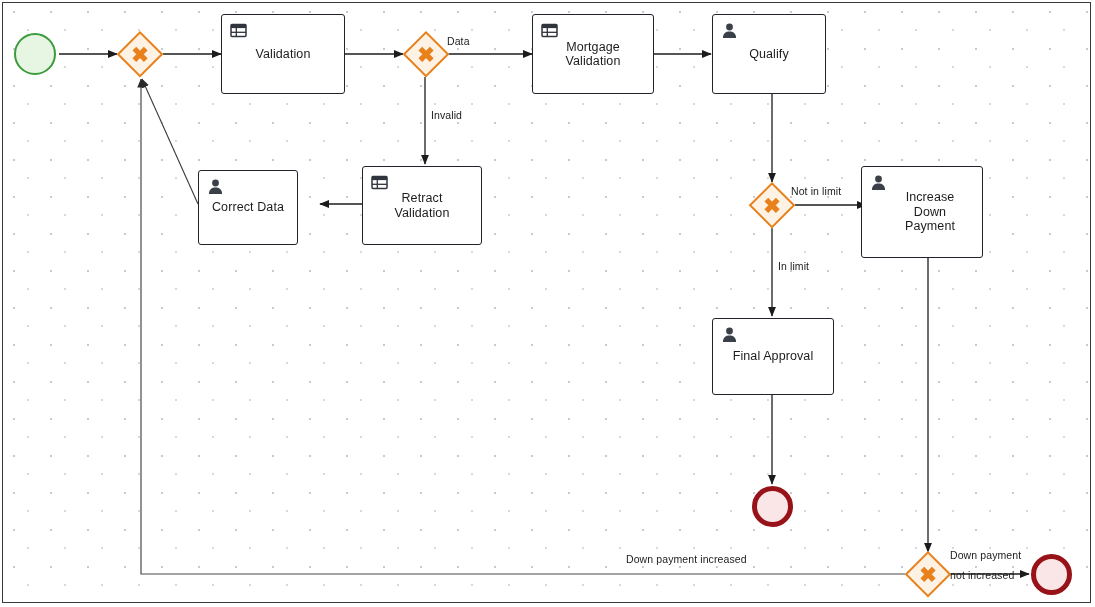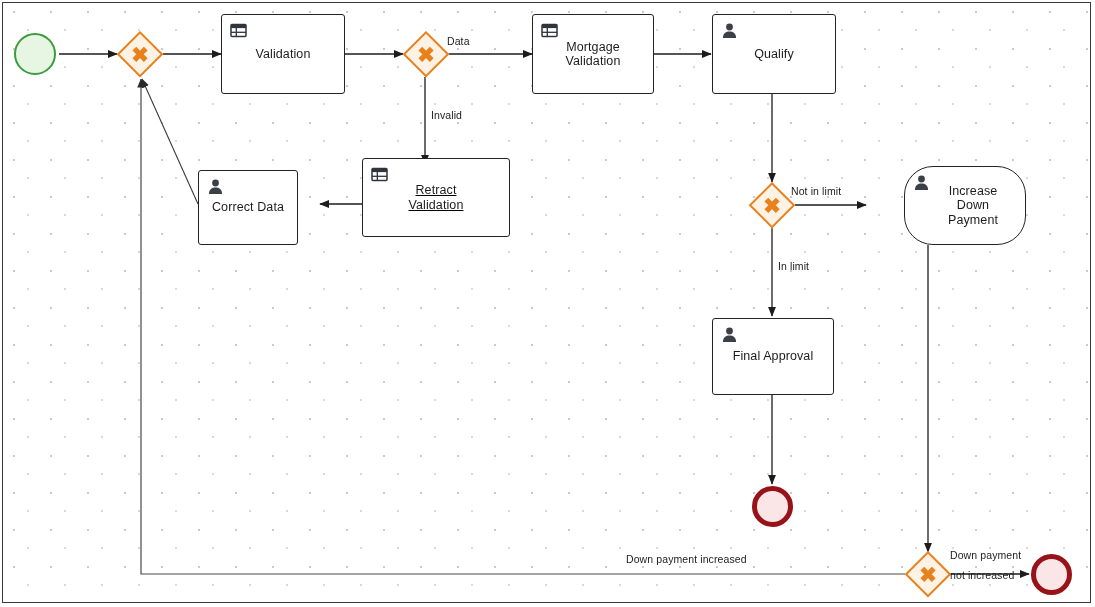--- a/index.html
+++ b/index.html
@@ -191,29 +191,29 @@
     <svg class="task-icon" viewBox="0 0 17 17" xmlns="http://www.w3.org/2000/svg">
       <rect x="1" y="2.5" width="15" height="12" rx="1" fill="none" stroke="#2f343d" stroke-width="1.5"></rect>
       <rect x="1" y="2.5" width="15" height="3.6" fill="#2f343d"></rect>
       <line x1="1" y1="10.3" x2="16" y2="10.3" stroke="#2f343d" stroke-width="1.3"></line>
       <line x1="6.3" y1="6.1" x2="6.3" y2="14.5" stroke="#2f343d" stroke-width="1.3"></line>
     </svg>
     <div class="task-label">Mortgage
 Validation</div>
   </div>
 
-  <div class="node task" style="left:712px; top:14px; width:124px; height:80px;">
+  <div class="node task" style="left:712px; top:14px; width:114px; height:80px;">
     <svg class="task-icon" viewBox="0 0 17 17" xmlns="http://www.w3.org/2000/svg">
       <circle cx="8.5" cy="5" r="3.4" fill="#3b4048"></circle>
       <path d="M1.9,16 C1.9,11.3 5.0,9.4 8.5,9.4 C12.0,9.4 15.1,11.3 15.1,16 Z" fill="#3b4048"></path>
     </svg>
     <div class="task-label">Qualify</div>
   </div>
 
-  <div class="node task" style="left:362px; top:158px; width:148px; height:79px;text-decoration:underline;">
+  <div class="node task" style="left:362px; top:166px; width:120px; height:79px;">
     <svg class="task-icon" viewBox="0 0 17 17" xmlns="http://www.w3.org/2000/svg">
       <rect x="1" y="2.5" width="15" height="12" rx="1" fill="none" stroke="#2f343d" stroke-width="1.5"></rect>
       <rect x="1" y="2.5" width="15" height="3.6" fill="#2f343d"></rect>
       <line x1="1" y1="10.3" x2="16" y2="10.3" stroke="#2f343d" stroke-width="1.3"></line>
       <line x1="6.3" y1="6.1" x2="6.3" y2="14.5" stroke="#2f343d" stroke-width="1.3"></line>
     </svg>
     <div class="task-label">Retract
 Validation</div>
   </div>
 
@@ -223,21 +223,21 @@
       <path d="M1.9,16 C1.9,11.3 5.0,9.4 8.5,9.4 C12.0,9.4 15.1,11.3 15.1,16 Z" fill="#3b4048"></path>
     </svg>
     <div class="task-label">Correct Data</div>
   </div>
 
   <div class="node gateway" style="left:749px; top:182px; width:46px; height:46px;">
     <div class="gw-diamond"></div>
     <div class="gw-x">✖</div>
   </div>
 
-  <div class="node task" style="left:904px; top:166px; width:122px; height:79px;border-radius:29px;">
+  <div class="node task" style="left:861px; top:166px; width:122px; height:92px;">
     <svg class="task-icon" viewBox="0 0 17 17" xmlns="http://www.w3.org/2000/svg">
       <circle cx="8.5" cy="5" r="3.4" fill="#3b4048"></circle>
       <path d="M1.9,16 C1.9,11.3 5.0,9.4 8.5,9.4 C12.0,9.4 15.1,11.3 15.1,16 Z" fill="#3b4048"></path>
     </svg>
     <div class="task-label" style="padding-left:22px;">Increase
 Down
 Payment</div>
   </div>
 
   <div class="node task" style="left:712px; top:318px; width:122px; height:77px;">

